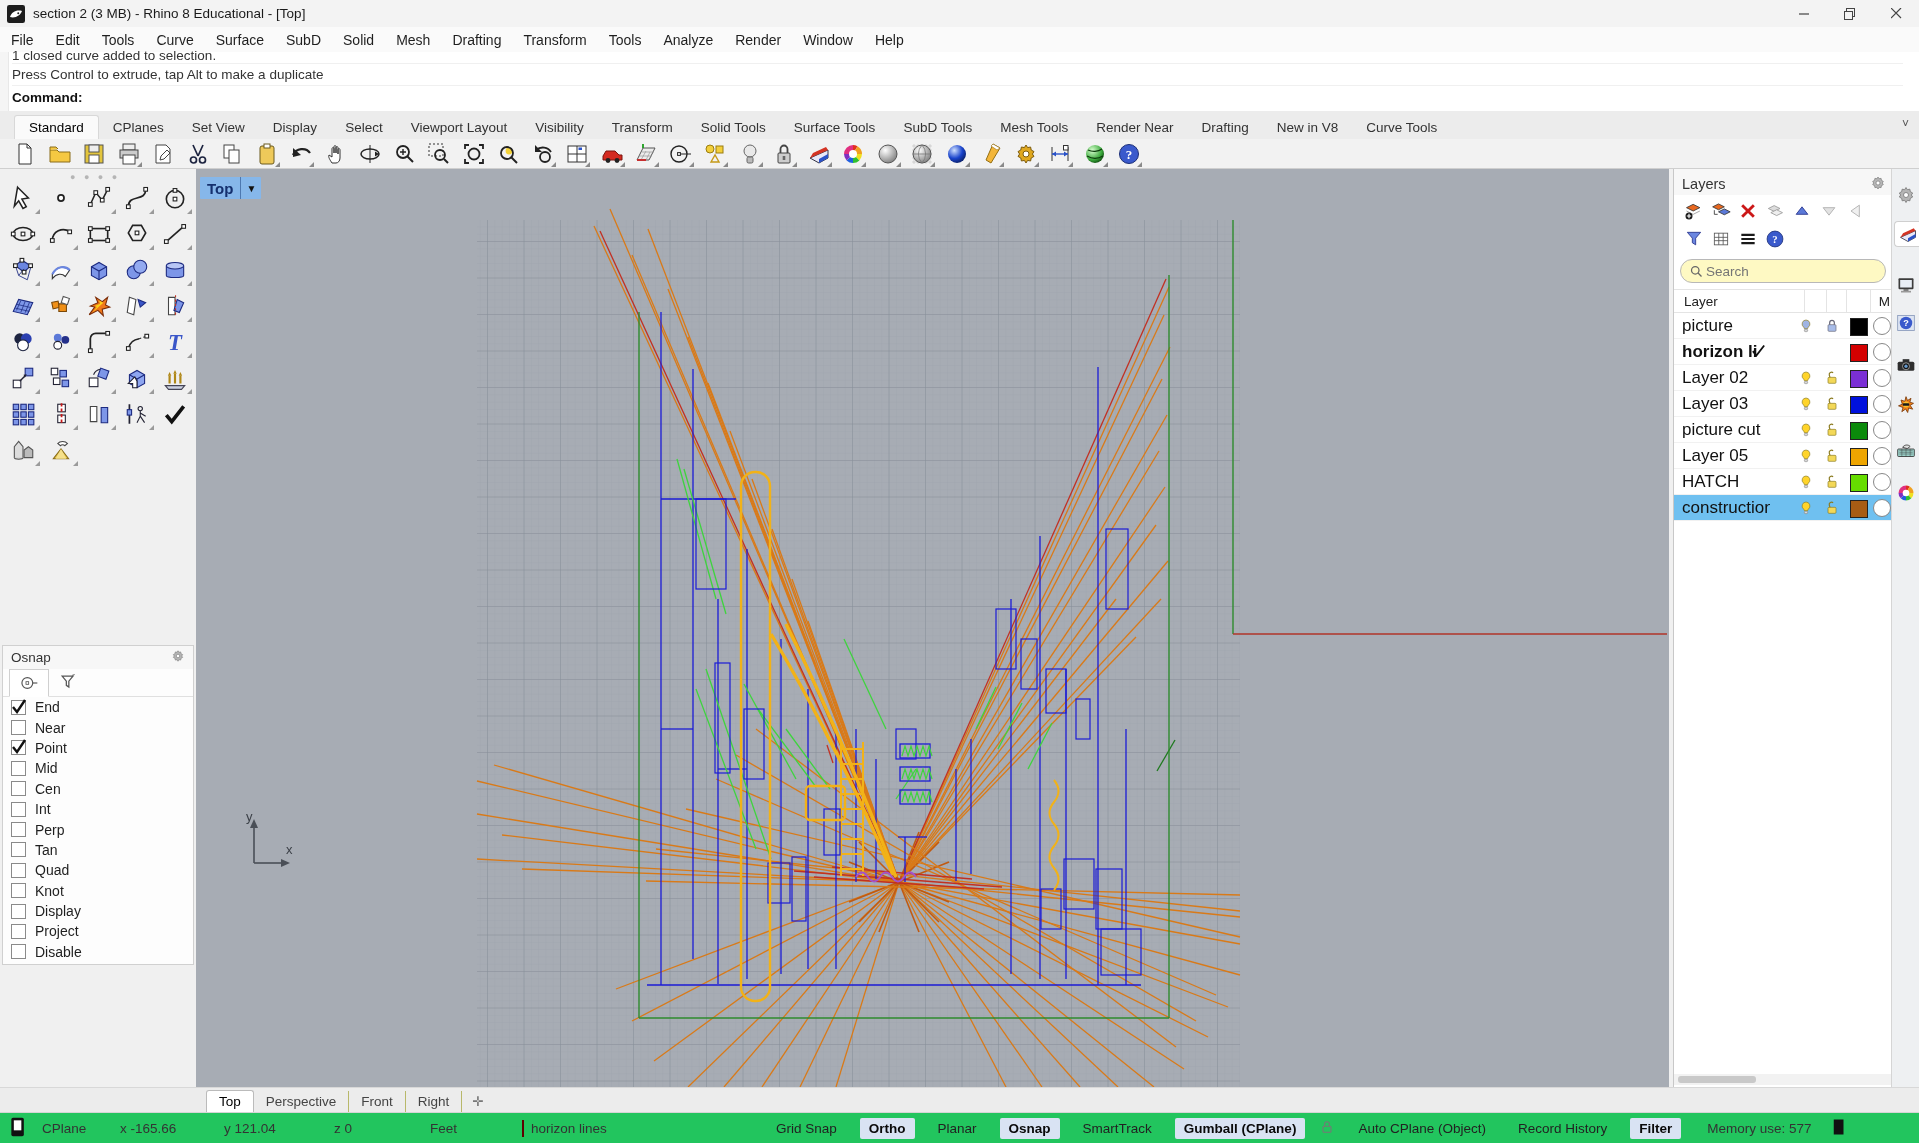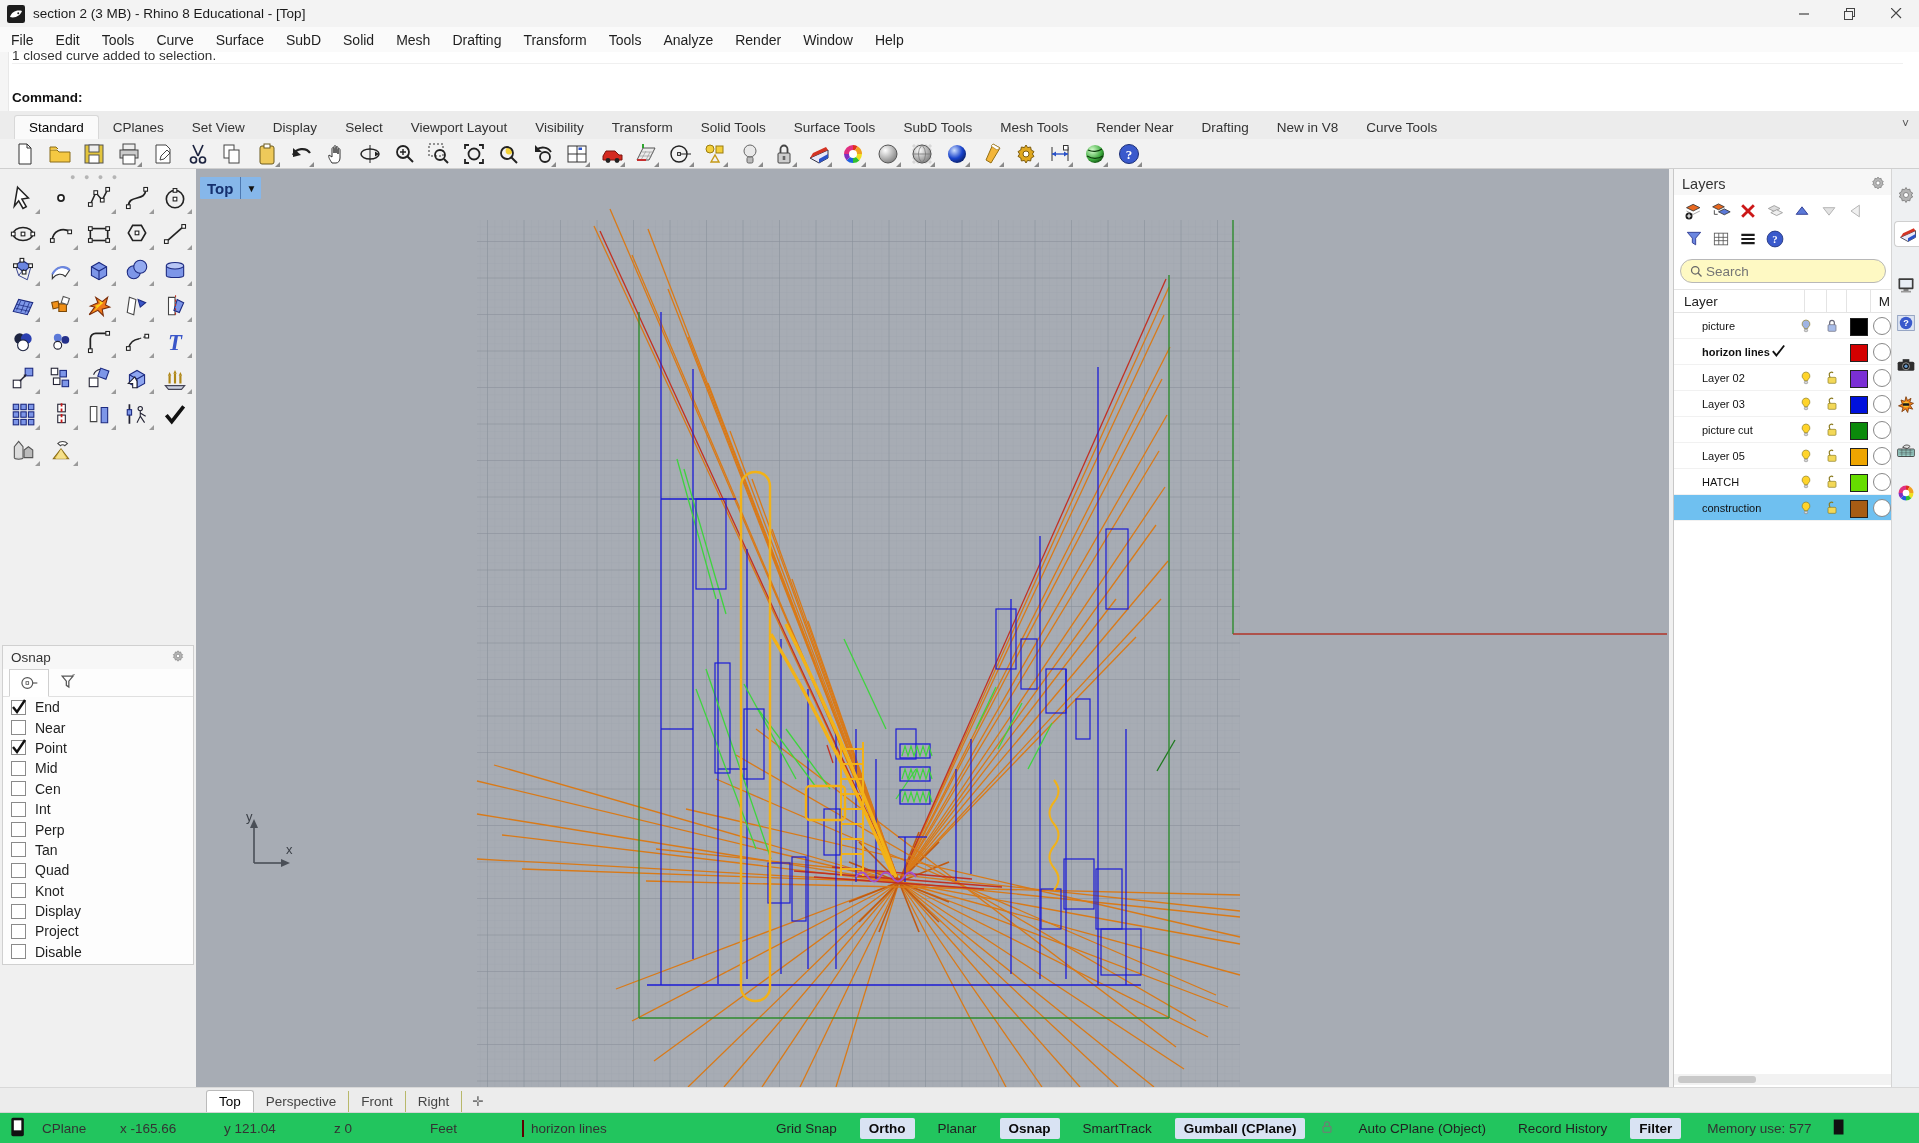--- a/index.html
+++ b/index.html
@@ -57,21 +57,21 @@
   #layerspanel{position:absolute;left:1673px;top:0;width:218px;height:918px;background:#fff;border-left:1px solid #c8c8c8;overflow:hidden;}
   #lphead{height:22px;display:flex;align-items:center;padding:4px 6px 0 8px;color:#333;font-size:14.5px;background:#f7f7f7;}
   .lptools{display:flex;align-items:center;padding:4px 4px 0 6px;}
   .lptool{width:27px;height:24px;display:flex;align-items:center;justify-content:center;}
   #lpsearch{margin:8px 6px 4px 6px;height:22px;border:1px solid #b8b8b8;border-radius:12px;display:flex;align-items:center;padding:0 8px;background:#fef9c3;}
   #lpsearch input{border:none;outline:none;width:150px;font-size:13.5px;color:#888;background:transparent;font-family:"Liberation Sans",sans-serif;}
   #lpcolhead{height:22px;border-top:1px solid #e4e4e4;border-bottom:1px solid #e4e4e4;display:flex;align-items:center;padding-left:10px;color:#222;position:relative;margin-top:6px;}
   .colsep{position:absolute;top:0;width:1px;height:22px;background:#e4e4e4;}
   #lpM{position:absolute;right:2px;color:#222;}
   .lrow{height:25px;display:flex;align-items:center;position:relative;border-bottom:1px solid #f1f1f1;}
-  .lrow .nm{margin-left:28px;width:88px;overflow:hidden;white-space:nowrap;font-size:11px;color:#111;}
+  .lrow .nm{margin-left:8px;width:88px;overflow:hidden;white-space:nowrap;font-size:17px;color:#111;}
   .lrow.cur .nm{font-weight:bold;width:76px;}
   .lrow.sel{background:#6fc0f0;}
   .lcell{position:absolute;display:flex;align-items:center;justify-content:center;width:20px;height:25px;}
   .sw{position:absolute;left:176px;top:4.5px;width:16px;height:16px;border:1px solid #222;}
   .mcirc{position:absolute;left:199px;top:4px;width:16px;height:16px;border:1.5px solid #888;border-radius:50%;background:#fff;}
   #lpscroll{position:absolute;left:0px;bottom:2px;width:218px;height:11px;background:#f2f2f2;}
   #lpthumb{position:absolute;left:4px;top:2px;width:78px;height:7px;background:#c9c9c9;border-radius:3px;}
   
   #sidestrip{position:absolute;left:1891px;top:0;width:28px;height:918px;background:#eef0f2;border-left:1px solid #d5d5d5;}
   .stripicon{position:absolute;left:2px;width:24px;height:24px;display:flex;align-items:center;justify-content:center;}
@@ -137,20 +137,21 @@
       <div class="menuitem">Tools</div>
       <div class="menuitem">Analyze</div>
       <div class="menuitem">Render</div>
       <div class="menuitem">Window</div>
       <div class="menuitem">Help</div>
     </div>
 
 <div id="cmdarea">
   <div id="cmdgutter"></div>
   <div class="cmdrow" id="cmdrow1">1 closed curve added to selection.</div>
+  <div class="cmdrow" id="cmdrow2">Press Control to extrude, tap Alt to make a duplicate</div>
   <div class="cmdrow" id="cmdrow3">Command:</div>
 </div>
 
 <div id="tabrow">
       <div class="rtab active">Standard</div>
       <div class="rtab">CPlanes</div>
       <div class="rtab">Set View</div>
       <div class="rtab">Display</div>
       <div class="rtab">Select</div>
       <div class="rtab">Viewport Layout</div>

